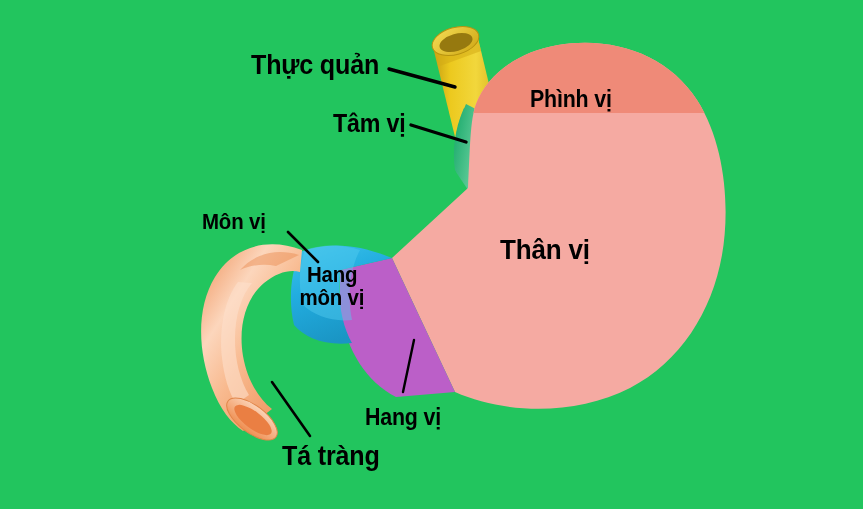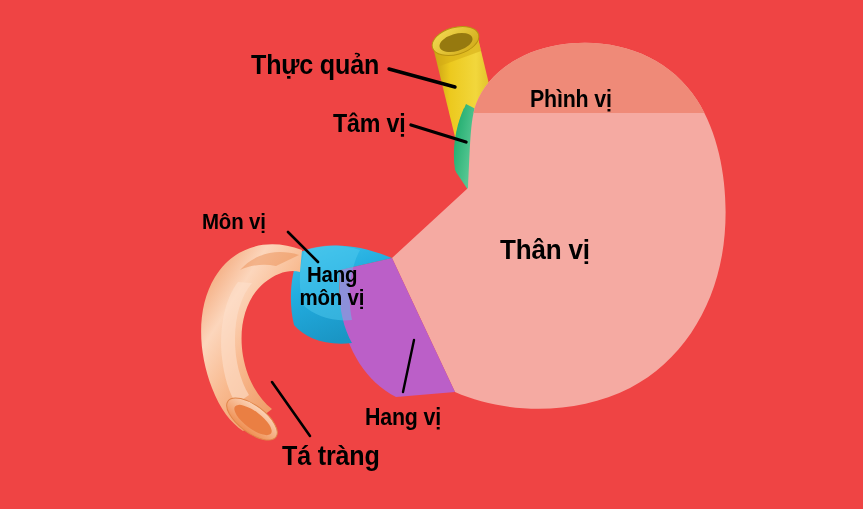--- a/index.html
+++ b/index.html
@@ -7,21 +7,21 @@
     padding: 0;
     background: #ffffff;
   }
   body {
     font-family: "Liberation Sans", sans-serif;
   }
   #stage {
     position: relative;
     width: 863px;
     height: 509px;
-    background: #ef4444;
+    background: #22c55e;
     overflow: hidden;
   }
   #diagram-svg {
     position: absolute;
     left: 0;
     top: 0;
     width: 863px;
     height: 509px;
   }
   .lbl {

